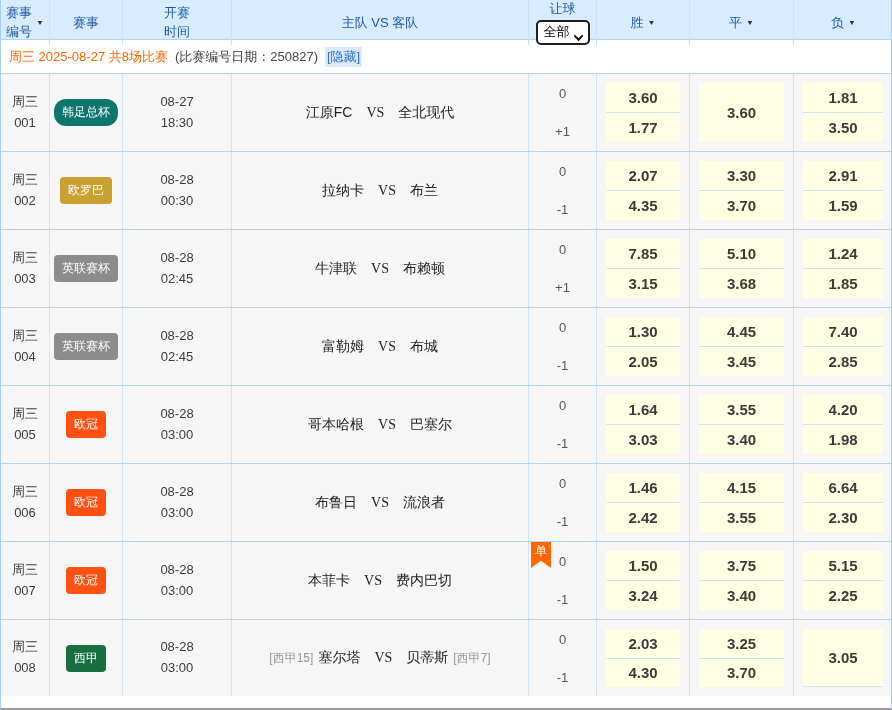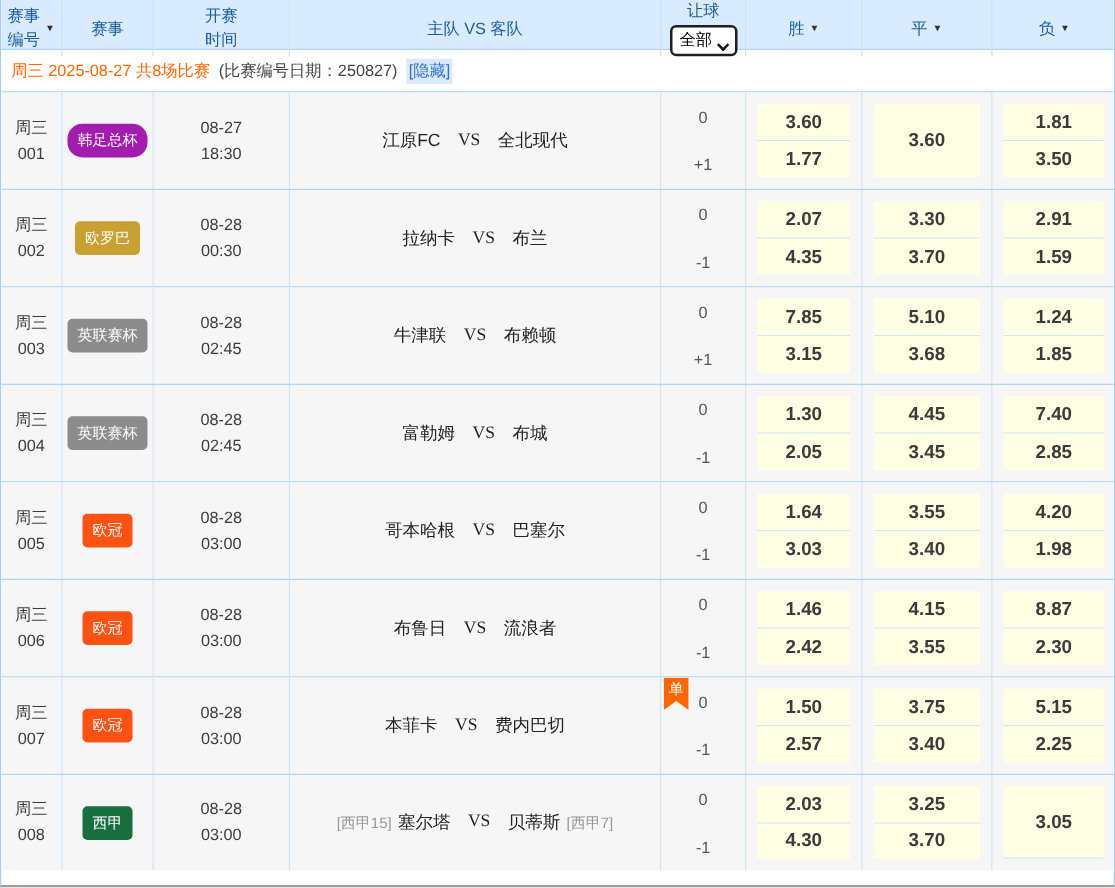--- a/index.html
+++ b/index.html
@@ -128,21 +128,21 @@
     <a class="sub-hide" href="#">[隐藏]</a>
   </div>
 
   <div id="rows">
       <div class="mrow grid">
         <div class="cell col-stack">
           <span>周三</span>
           <span>001</span>
         </div>
         <div class="cell">
-          <span class="badge" style="background: #a21caf; border-radius: 12px;">韩足总杯</span>
+          <span class="badge" style="background: #0f766e; border-radius: 12px;">韩足总杯</span>
         </div>
         <div class="cell col-stack">
           <span>08-27</span>
           <span>18:30</span>
         </div>
         <div class="cell teams">
           <span>江原FC</span>
           <span class="vs">VS</span>
           <span>全北现代</span>
         </div>
@@ -321,21 +321,21 @@
         </div>
         <div class="cell odds-col">
           <div class="odds-cell top">1.46</div>
           <div class="odds-cell">2.42</div>
         </div>
         <div class="cell odds-col">
           <div class="odds-cell top">4.15</div>
           <div class="odds-cell">3.55</div>
         </div>
         <div class="cell odds-col">
-          <div class="odds-cell top">8.87</div>
+          <div class="odds-cell top">6.64</div>
           <div class="odds-cell">2.30</div>
         </div>
       </div>
       <div class="mrow grid">
         <div class="cell col-stack">
           <span>周三</span>
           <span>007</span>
         </div>
         <div class="cell">
           <span class="badge" style="background: rgb(255, 81, 18);">欧冠</span>
@@ -349,21 +349,21 @@
           <span class="vs">VS</span>
           <span>费内巴切</span>
         </div>
         <div class="cell handicap-cell">
           <span class="ribbon">单</span>
           <span class="hval">0</span>
           <span class="hval">-1</span>
         </div>
         <div class="cell odds-col">
           <div class="odds-cell top">1.50</div>
-          <div class="odds-cell">2.57</div>
+          <div class="odds-cell">3.24</div>
         </div>
         <div class="cell odds-col">
           <div class="odds-cell top">3.75</div>
           <div class="odds-cell">3.40</div>
         </div>
         <div class="cell odds-col">
           <div class="odds-cell top">5.15</div>
           <div class="odds-cell">2.25</div>
         </div>
       </div>

